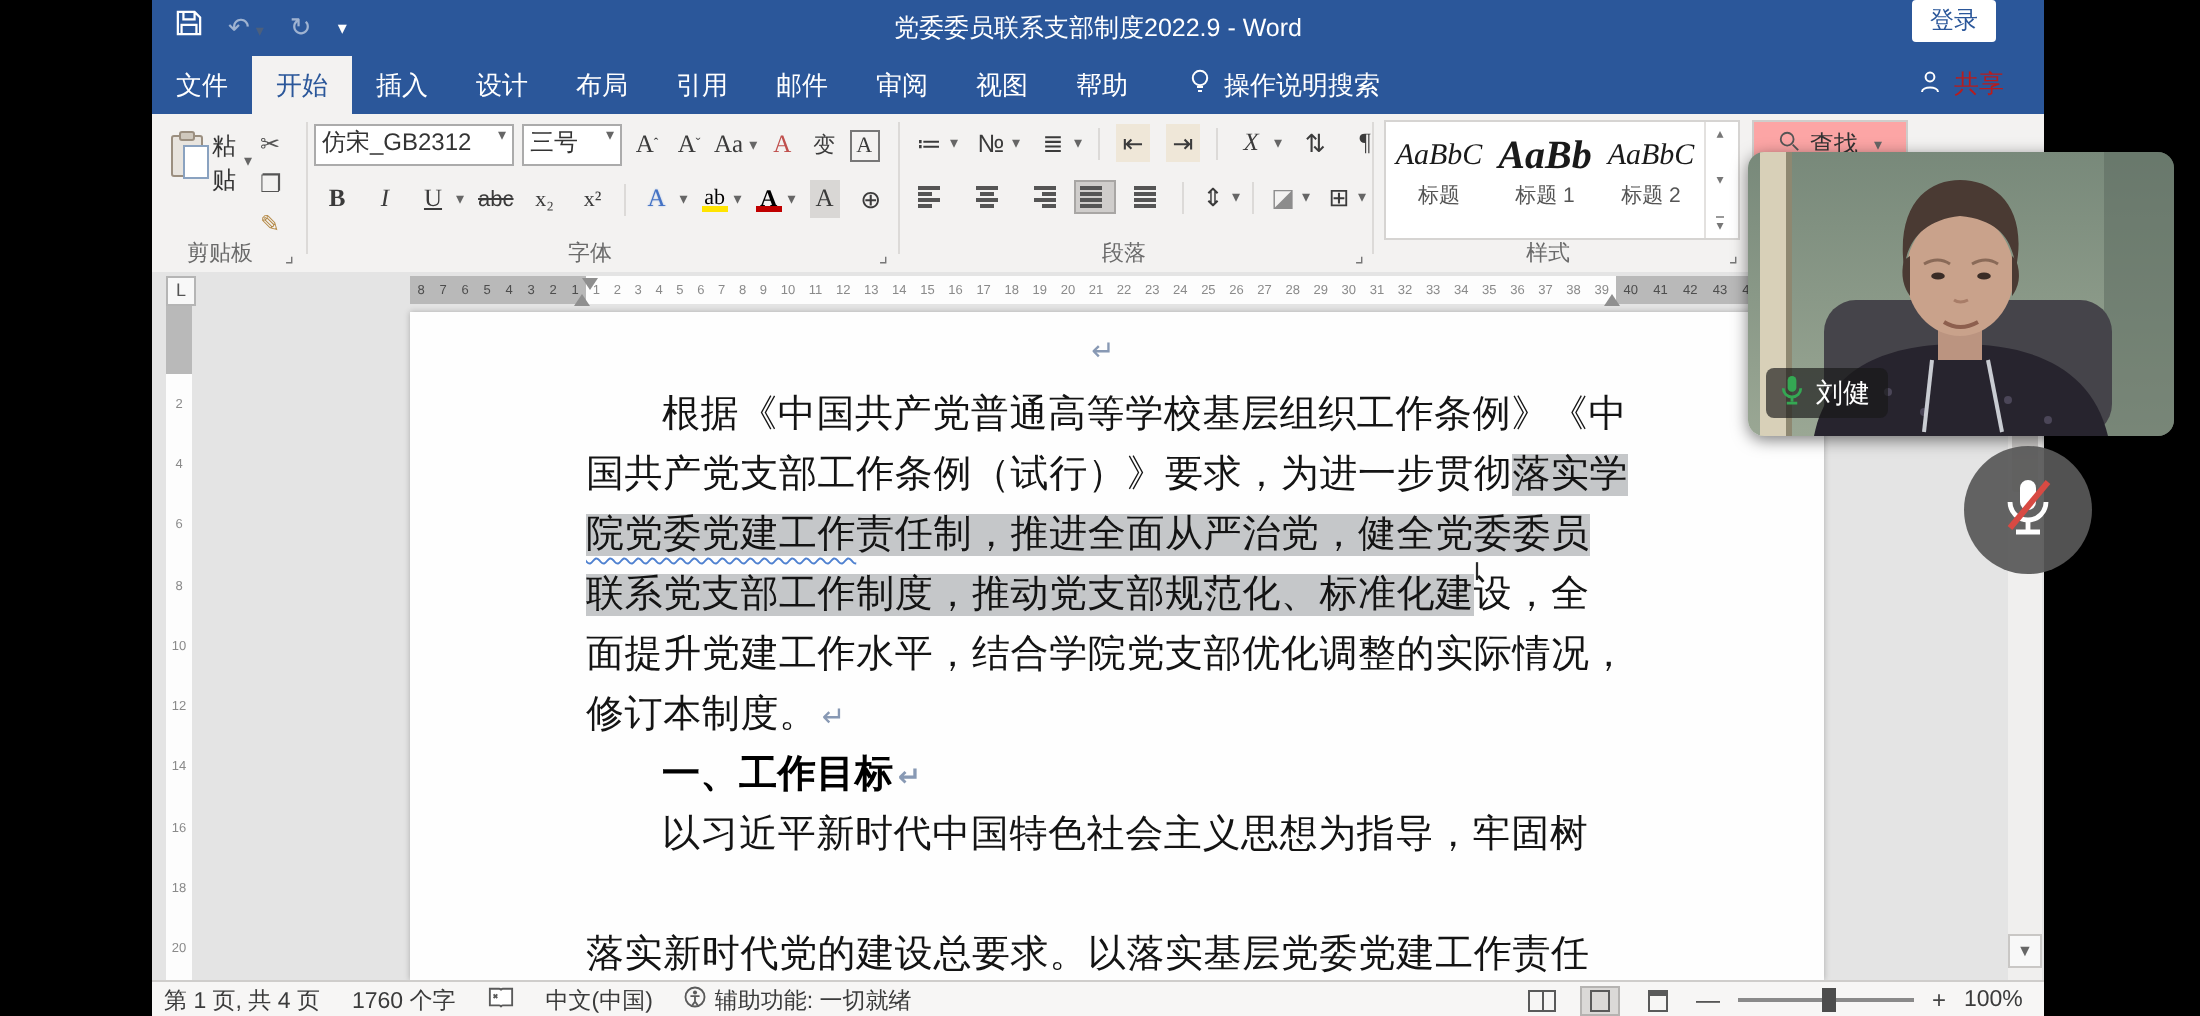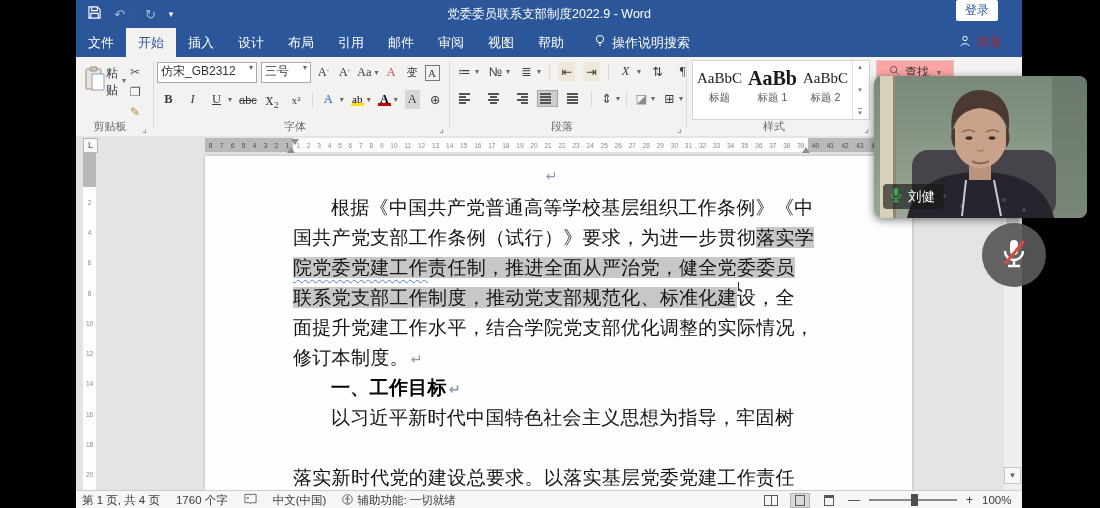--- a/index.html
+++ b/index.html
@@ -37,21 +37,21 @@
   .ib{display:inline-flex;align-items:center;justify-content:center;height:19px;min-width:17px;font-size:12.5px;color:#3b3b3b;}
   .row{display:flex;align-items:center;gap:4px;}
   .serif{font-family:"Liberation Serif","DejaVu Serif",serif;}
   .ubar{display:inline-block;width:13px;height:3px;margin-top:-2px;}
   .stack{display:inline-flex;flex-direction:column;align-items:center;line-height:1;}
   .alg{width:15px;height:11px;display:flex;flex-direction:column;justify-content:space-between;padding:2px;}
   .alg i{display:block;height:1.5px;background:#555;}
   .algbtn{border:1px solid transparent;}
   .algbtn.sel{background:#cfcdcb;border:1px solid #a8a6a4;}
   .stylecard{width:53px;text-align:center;padding-top:6px;}
-  .stylecard .prev{font-family:"Liberation Serif","DejaVu Serif",serif;font-size:15px;color:#1a1a1a;line-height:22px;white-space:nowrap;}
+  .stylecard .prev{font-family:"Liberation Serif","DejaVu Serif",serif;font-size:15px;color:#1a1a1a;line-height:22px;white-space:nowrap;font-style:italic;}
   .stylecard .prev.b{font-size:20px;font-weight:bold;}
   .stylecard .nm{font-size:10.5px;color:#555;margin-top:2px;}
   #find-btn{position:absolute;left:800px;top:3px;width:76px;height:22px;border:1px solid #cfcdcb;background:#fca5a5;display:flex;align-items:center;justify-content:center;gap:5px;font-size:12px;color:#333;}
 
   
   #rulerrow{position:absolute;left:0;top:136px;width:100%;height:17px;background:#e4e4e4;}
   #tabsel{position:absolute;left:7px;top:2px;width:13px;height:13px;background:#f8f8f8;border:1px solid #b5b5b5;color:#555;font-size:9px;line-height:12px;text-align:center;}
   #hruler{position:absolute;left:129px;top:2px;width:707px;height:14px;display:flex;font-size:6.5px;color:#666;}
   .rseg{display:flex;align-items:center;justify-content:space-around;overflow:hidden;}
   .rseg.margin{background:#b9b9b9;color:#4d4d4d;}
@@ -227,21 +227,21 @@
             </span>
         </div>
         <div class="row" style="position:absolute;top:33px;left:3px;gap:7px;">
           <span class="ib serif" style="font-weight:bold;">B</span>
           <span class="ib serif" style="font-style:italic;">I</span>
           <span class="ib serif" style="text-decoration:underline;">
               <span>U</span>
             </span>
             <span class="car" style="margin-left:-4px;">▾</span>
           <span class="ib" style="text-decoration:line-through;font-size:11px;">abc</span>
-          <span class="ib serif" style="font-size:16px;">x₂</span>
+          <span class="ib serif" style="font-size:11px;">x₂</span>
           <span class="ib serif" style="font-size:11px;">x²</span>
           <span style="width:1px;height:16px;background:#dcdad8;"></span>
           <span class="ib serif" style="color:#4472c4;text-shadow:0 0 1px #9cb6e0;">
               <span>A</span>
             </span>
             <span class="car" style="margin-left:-4px;">▾</span>
           <span class="stack">
               <span class="serif" style="font-size:11px;">ab</span>
               <span class="ubar" style="background:#ffe400;"></span>
             </span>

